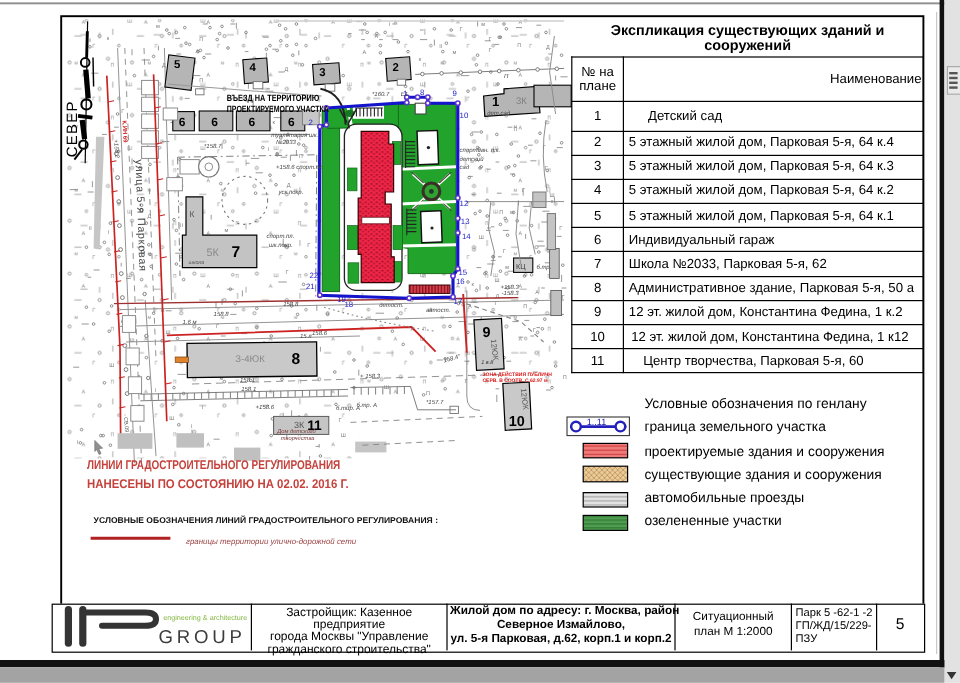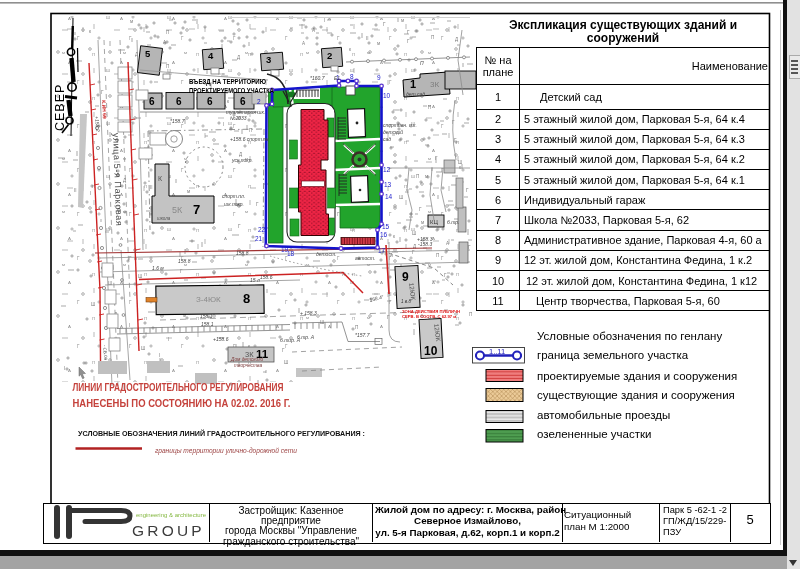--- a/index.html
+++ b/index.html
@@ -985,21 +985,21 @@
 <tr style="height:20.2px">
           <td style="border:1.2px solid #000;text-align:center">6</td>
           <td style="border:1.2px solid #000;padding-left:4px">Индивидуальный гараж</td>
         </tr>
 <tr style="height:20.2px">
           <td style="border:1.2px solid #000;text-align:center">7</td>
           <td style="border:1.2px solid #000;padding-left:4px">Школа №2033, Парковая 5-я, 62</td>
         </tr>
 <tr style="height:20.2px">
           <td style="border:1.2px solid #000;text-align:center">8</td>
-          <td style="border:1.2px solid #000;padding-left:4px">Административное здание, Парковая 4-я, 60 а</td>
+          <td style="border:1.2px solid #000;padding-left:4px">Административное здание, Парковая 5-я, 50 а</td>
         </tr>
 <tr style="height:20.2px">
           <td style="border:1.2px solid #000;text-align:center">9</td>
           <td style="border:1.2px solid #000;padding-left:4px">12 эт. жилой дом, Константина Федина, 1 к.2</td>
         </tr>
 <tr style="height:20.2px">
           <td style="border:1.2px solid #000;text-align:center">10</td>
           <td style="border:1.2px solid #000;padding-left:6px">12 эт. жилой дом, Константина Федина, 1 к12</td>
         </tr>
 <tr style="height:20.2px">
@@ -1069,21 +1069,21 @@
 <path d="M26,7.5 L78,7.5 Q87,7.5 87,13 Q87,18.5 78,18.5 L42,18.5" stroke-width="5"></path>
 </g>
 <text x="93" y="14" font-size="6" fill="#85b842">engineering &amp; architecture</text>
 <text x="89" y="33" font-size="15.5" fill="#3c3c3c" letter-spacing="3.2">GROUP</text>
 </svg>
 
 <div class="abs" style="left:212px;top:505.5px;width:158px;text-align:center;font-size:10px;line-height:10.4px;color:#000">Застройщик: Казенное предприятие<br>города Москвы "Управление<br>гражданского строительства"</div>
 
 <div class="abs" style="left:375px;top:503.5px;width:185px;text-align:center;font-size:9.8px;font-weight:bold;line-height:11.6px;white-space:nowrap;color:#000">Жилой дом по адресу: г. Москва,  район<br>Северное Измайлово,<br>ул. 5-я Парковая, д.62, корп.1 и  корп.2</div>
 
-<div class="abs" style="left:564px;top:509px;width:94px;font-size:9.8px;line-height:11.5px;color:#000">Ситуационный<br>план М 1:2000</div>
+<div class="abs" style="left:564px;top:509px;width:94px;text-align:center;font-size:9.8px;line-height:11.5px;color:#000">Ситуационный<br>план М 1:2000</div>
 
 <div class="abs" style="left:663px;top:504.5px;width:66px;font-size:9.3px;line-height:11px;color:#000">Парк 5 -62-1 -2<br>ГП/ЖД/15/229-<br>ПЗУ</div>
 
 <div class="abs" style="left:731px;top:512px;width:38px;text-align:center;font-size:13px;color:#000">5</div>
 
 <div class="abs" style="left:779.5px;top:10px;width:1.5px;height:535px;background:#c9c9c9"></div>
 
 <div class="abs" style="left:783.4px;top:0;width:3.4px;height:557px;background:#111"></div>
 <div class="abs" style="left:786.8px;top:0;width:13.2px;height:569px;background:#e2e2e2"></div>
 <div class="abs" style="left:788.5px;top:55px;width:11px;height:22px;background:#e9e9e9;border:1px solid #aaa"></div>

